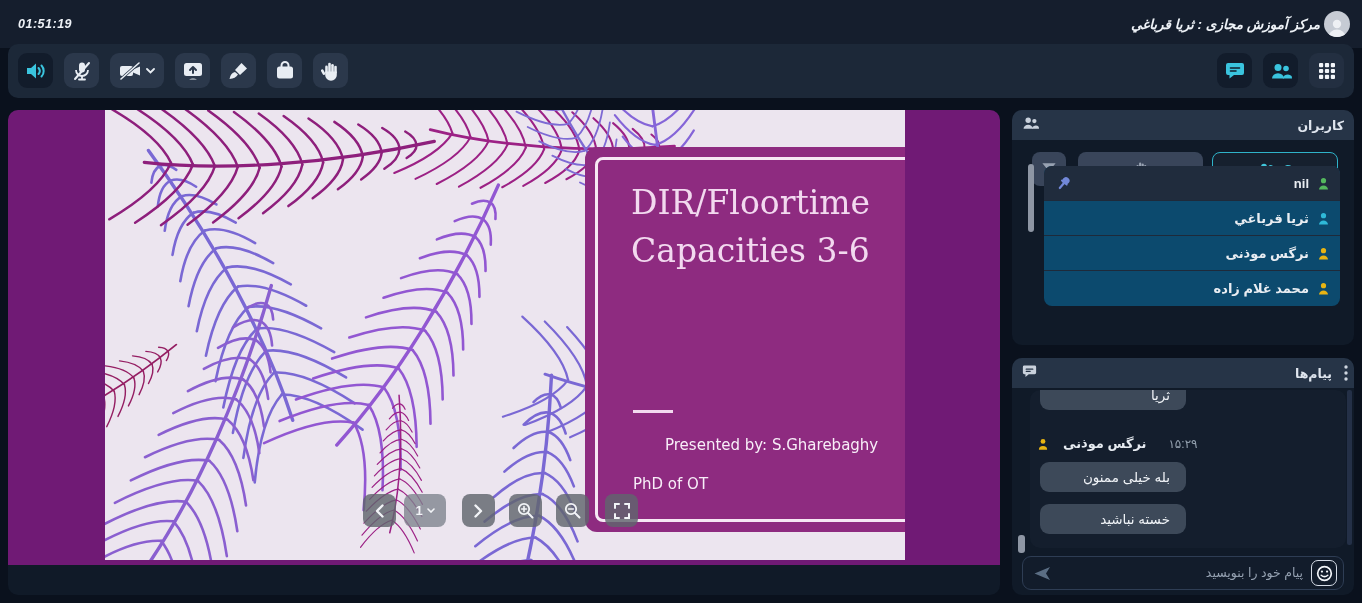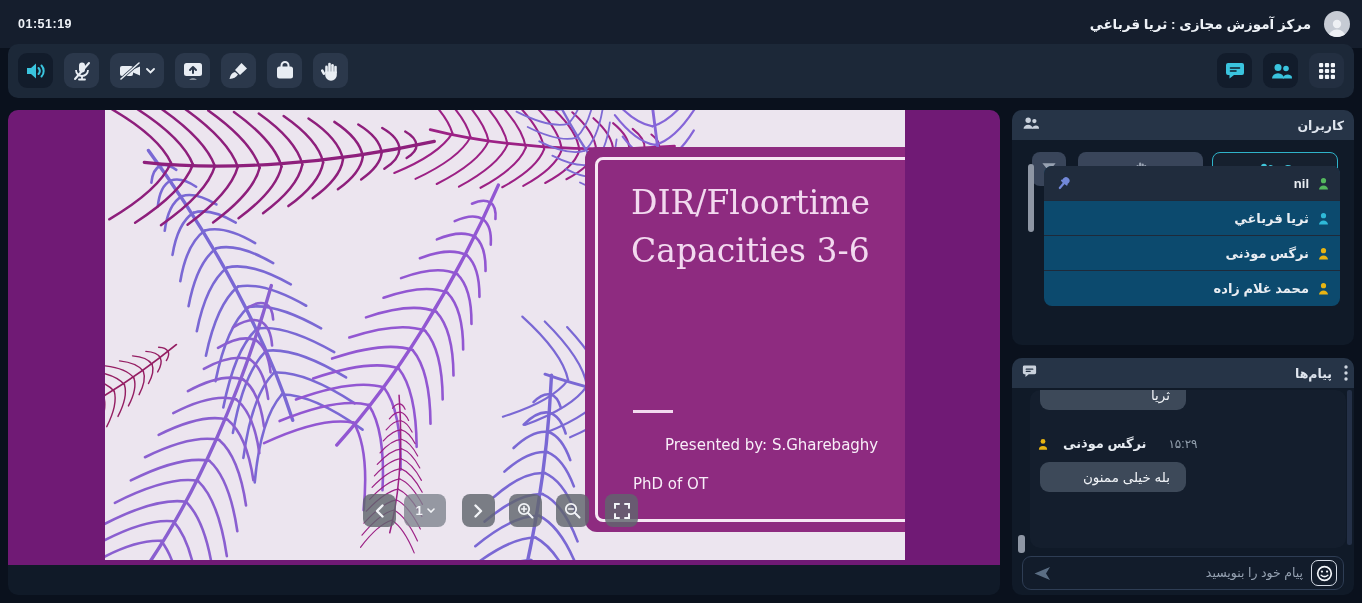--- a/index.html
+++ b/index.html
@@ -1,22 +1,22 @@
 <!DOCTYPE html>
 <html lang="fa"><head>
 <meta charset="utf-8">
 <style>
   * { margin:0; padding:0; box-sizing:border-box; }
   body { background:#05090f; font-family:"Liberation Sans","DejaVu Sans",sans-serif; }
   .app { position:relative; width:1362px; height:603px; background:#0a111d; overflow:hidden; color:#e8edf3; }
 
   
-  .topbar { position:absolute; left:0; top:0; width:1362px; height:48px; background:#151e2d; display:flex; align-items:center; }
+  .topbar { position:absolute; left:0; top:0; width:1362px; height:48px; background:#151e2d; display:flex; align-items:center;font-style:italic; }
   .timer { position:absolute; left:18px; font-size:12.5px; font-weight:bold; letter-spacing:.5px; color:#eef2f7; }
-  .topbar-right { position:absolute; right:12px; display:flex; align-items:center; gap:13px; }
+  .topbar-right { position:absolute; right:12px; display:flex; align-items:center; gap:4px; }
   .room-title { font-size:13.5px; font-weight:bold; color:#eef2f7; direction:rtl; }
   .avatar { width:26px; height:26px; border-radius:50%; background:#c6cbd4; display:flex; align-items:flex-end; justify-content:center; overflow:hidden; }
 
   
   .toolbar { position:absolute; left:8px; top:44px; width:1346px; height:54px; background:#1c2838; border-radius:10px; }
   .tool-group-left { position:absolute; left:10px; top:9px; display:flex; gap:11px; }
   .tool-group-right { position:absolute; right:10px; top:9px; display:flex; gap:11px; }
   .tbtn { width:35px; height:35px; border-radius:9px; background:#2b384b; display:flex; align-items:center; justify-content:center; color:#e8edf3; cursor:pointer; }
   .tbtn.wide { width:54px; gap:5px; }
   .tbtn.active-dark { background:#121c2b; color:#3ac4de; }
@@ -399,20 +399,21 @@
         <div class="bubble cut">ثریا</div>
         <div class="sender-row">
           <svg width="12" height="14" viewBox="0 0 16 16" style="color:#e8b413;margin-right:7px">
               <circle cx="8" cy="4.5" r="3.2" fill="currentColor"></circle>
               <path d="M2.5,15.5 a5.5,5 0 0 1 11,0 z" fill="currentColor"></path>
             </svg>
           <span class="sender-name">نرگس موذنی</span>
           <span class="sender-time">۱۵:۲۹</span>
         </div>
         <div class="bubble mt11">بله خیلی ممنون</div>
+        <div class="bubble mt12">خسته نباشید</div>
       </div>
       <div class="msg-track"></div>
       <div class="msg-thumb"></div>
       <div class="msg-input-row">
         <span class="send-ico">
           <svg width="19" height="15" viewBox="0 0 19 15">
               <path d="M17,1 L1.5,7.5 17,14 13,7.5 z" fill="currentColor"></path>
             </svg>
         </span>
         <input class="msg-input" type="text" placeholder="پیام خود را بنویسید" style="">

